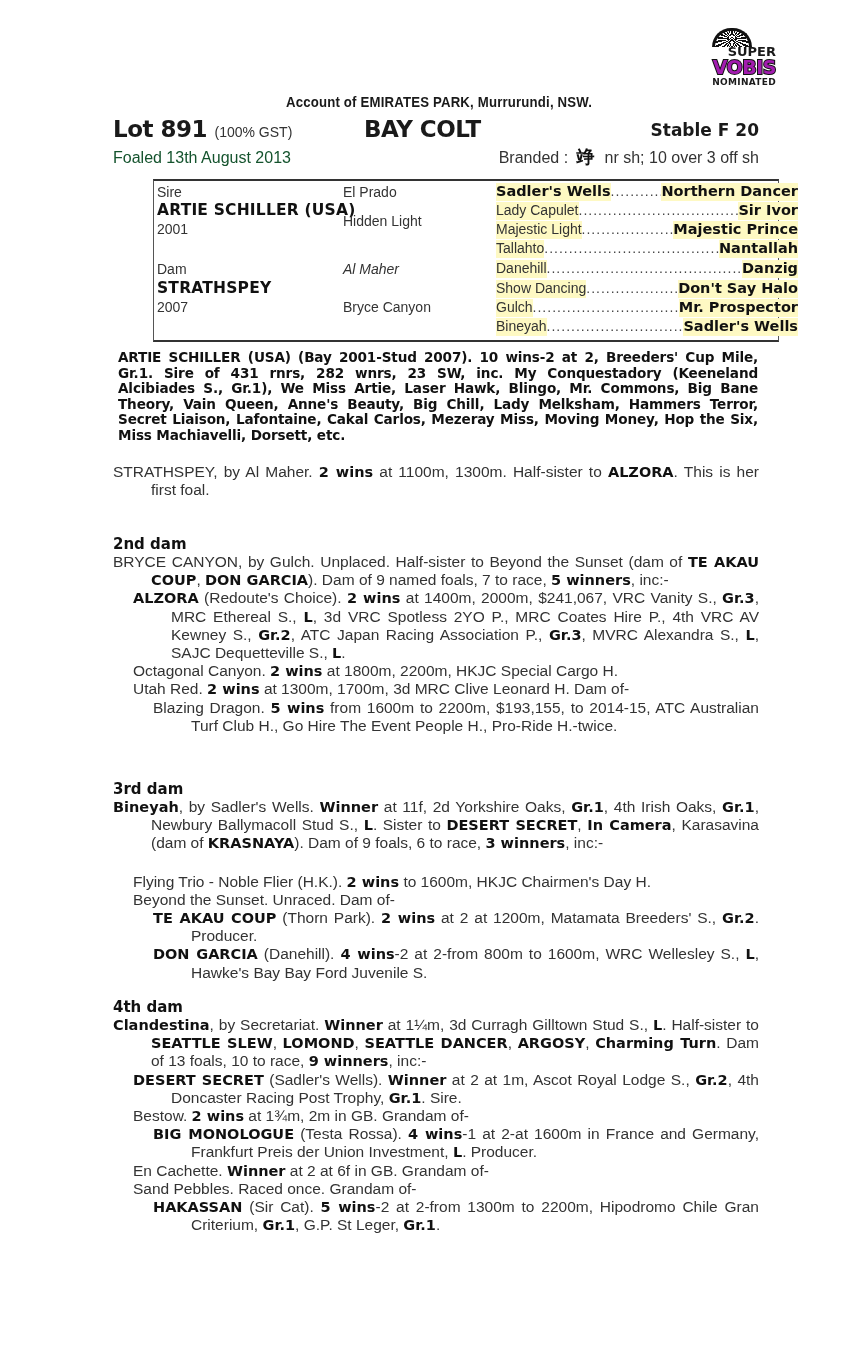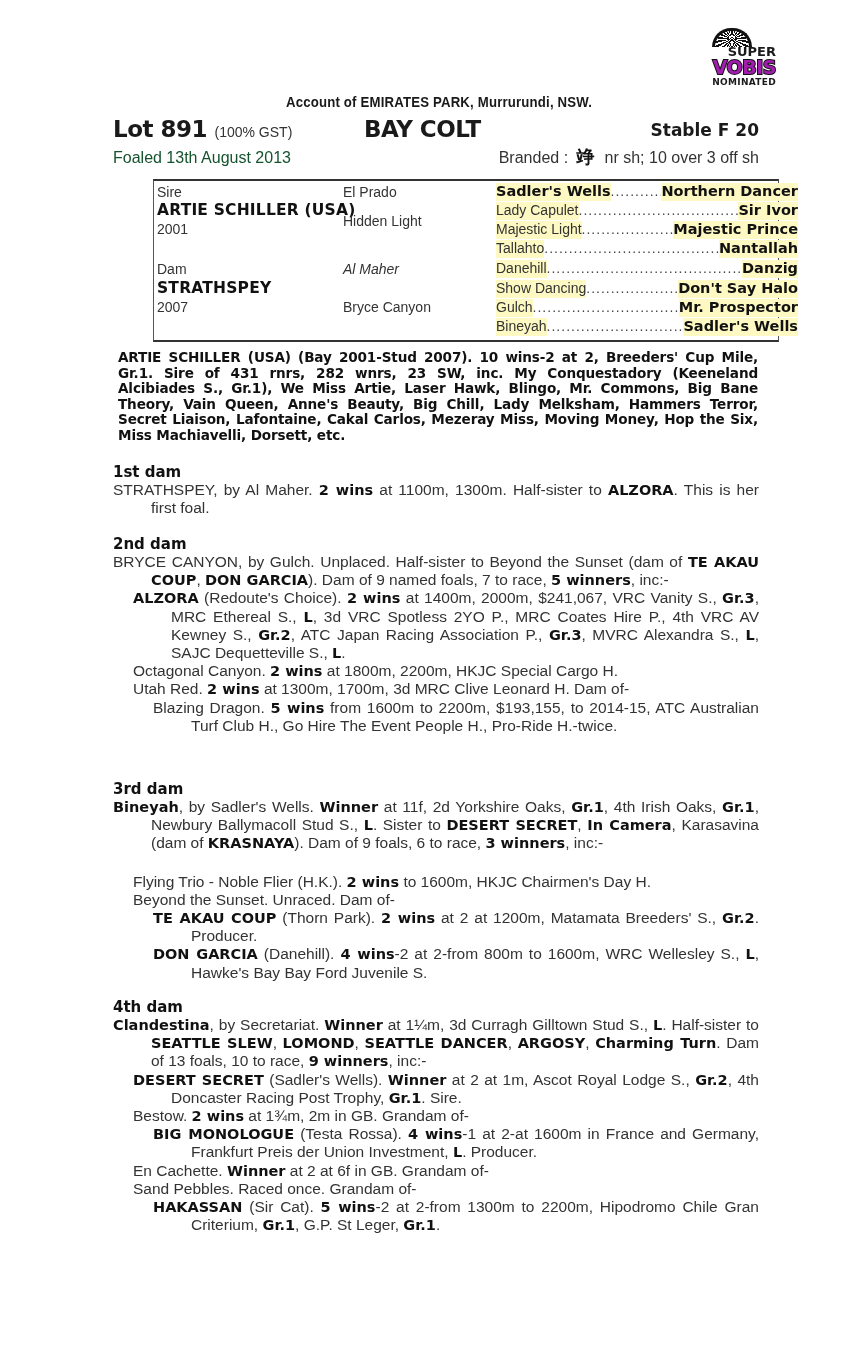--- a/index.html
+++ b/index.html
@@ -130,21 +130,20 @@
     <div class="g3" style="top:137px;">
         <span class="a">Bineyah</span>
         <span class="dots"></span>
         <span class="b bold">Sadler's Wells</span>
       </div>
   </div>
 
   <div class="sire-summary">ARTIE SCHILLER (USA) (Bay 2001-Stud 2007). 10 wins-2 at 2, Breeders' Cup Mile, Gr.1. Sire of 431 rnrs, 282 wnrs, 23 SW, inc. My Conquestadory (Keeneland Alcibiades S., Gr.1), We Miss Artie, Laser Hawk, Blingo, Mr. Commons, Big Bane Theory, Vain Queen, Anne's Beauty, Big Chill, Lady Melksham, Hammers Terror, Secret Liaison, Lafontaine, Cakal Carlos, Mezeray Miss, Moving Money, Hop the Six, Miss Machiavelli, Dorsett, etc.</div>
 
   <div class="body" style="top:463px;">
-    <div class="h">1st dam</div>
     <p class="ind0"><span>STRATHSPEY, by Al Maher. </span><span class="b">2 wins</span><span> at 1100m, 1300m. Half-sister to </span><span class="b">ALZORA</span><span>.</span> <span>This is her first foal.</span></p>
   </div>
 
   <div class="body" style="top:535px;">
     <div class="h">2nd dam</div>
     <p class="ind0"><span>BRYCE CANYON, by Gulch. Unplaced. Half-sister to Beyond the Sunset (dam of </span><span class="b">TE AKAU COUP</span><span>, </span><span class="b">DON GARCIA</span><span>). Dam of 9 named foals, 7 to race, </span><span class="b">5 winners</span><span>, inc:-</span></p>
     <p class="ind1" style="padding-left:58px;text-indent:-38px;"><span class="b">ALZORA</span><span> (Redoute's Choice). </span><span class="b">2 wins</span><span> at 1400m, 2000m, $241,067, VRC Vanity S., </span><span class="b">Gr.3</span><span>, MRC Ethereal S., </span><span class="b">L</span><span>, 3d VRC Spotless 2YO P., MRC Coates Hire P., 4th VRC AV Kewney S., </span><span class="b">Gr.2</span><span>, ATC Japan Racing Association P., </span><span class="b">Gr.3</span><span>, MVRC Alexandra S., </span><span class="b">L</span><span>, SAJC Dequetteville S., </span><span class="b">L</span><span>.</span></p>
     <p class="nojust" style="padding-left:20px;"><span>Octagonal Canyon. </span><span class="b">2 wins</span><span> at 1800m, 2200m, HKJC Special Cargo H.</span></p>
     <p class="nojust" style="padding-left:20px;"><span>Utah Red. </span><span class="b">2 wins</span><span> at 1300m, 1700m, 3d MRC Clive Leonard H. Dam of-</span></p>
     <p style="padding-left:78px;text-indent:-38px;"><span>Blazing Dragon. </span><span class="b">5 wins</span><span> from 1600m to 2200m, $193,155, to 2014-15, ATC Australian Turf Club H., Go Hire The Event People H., Pro-Ride H.-twice.</span></p>

